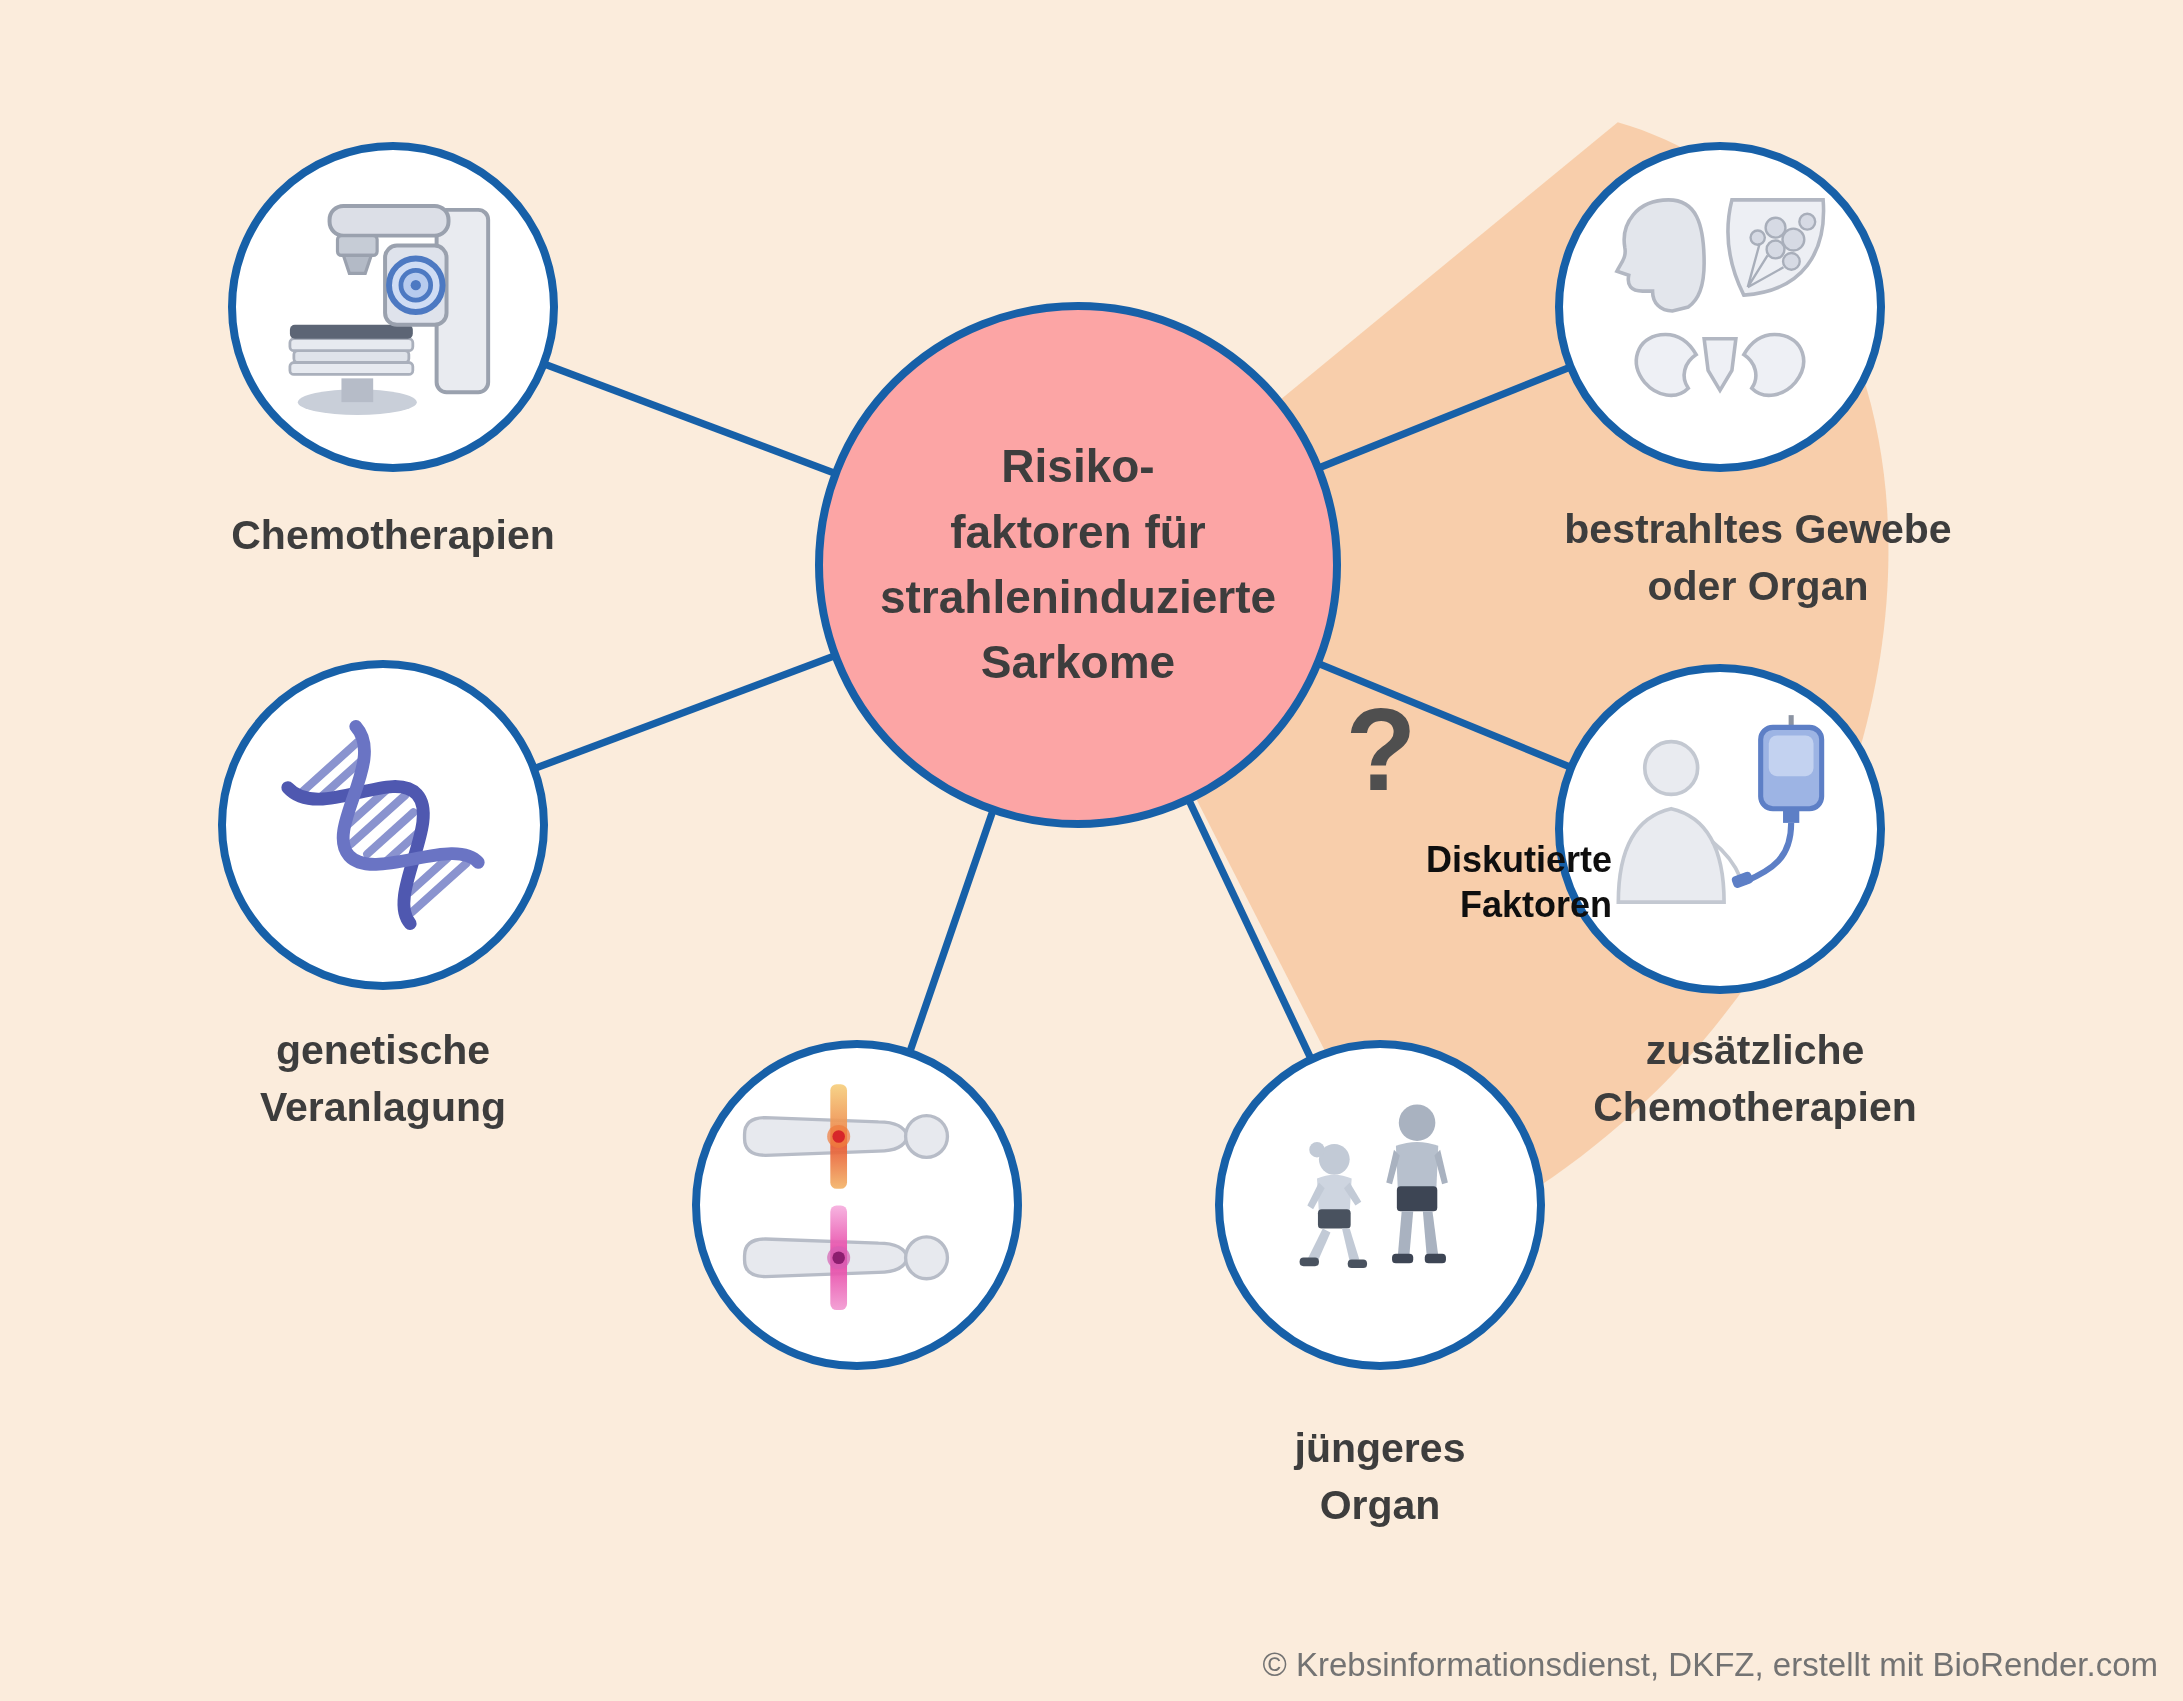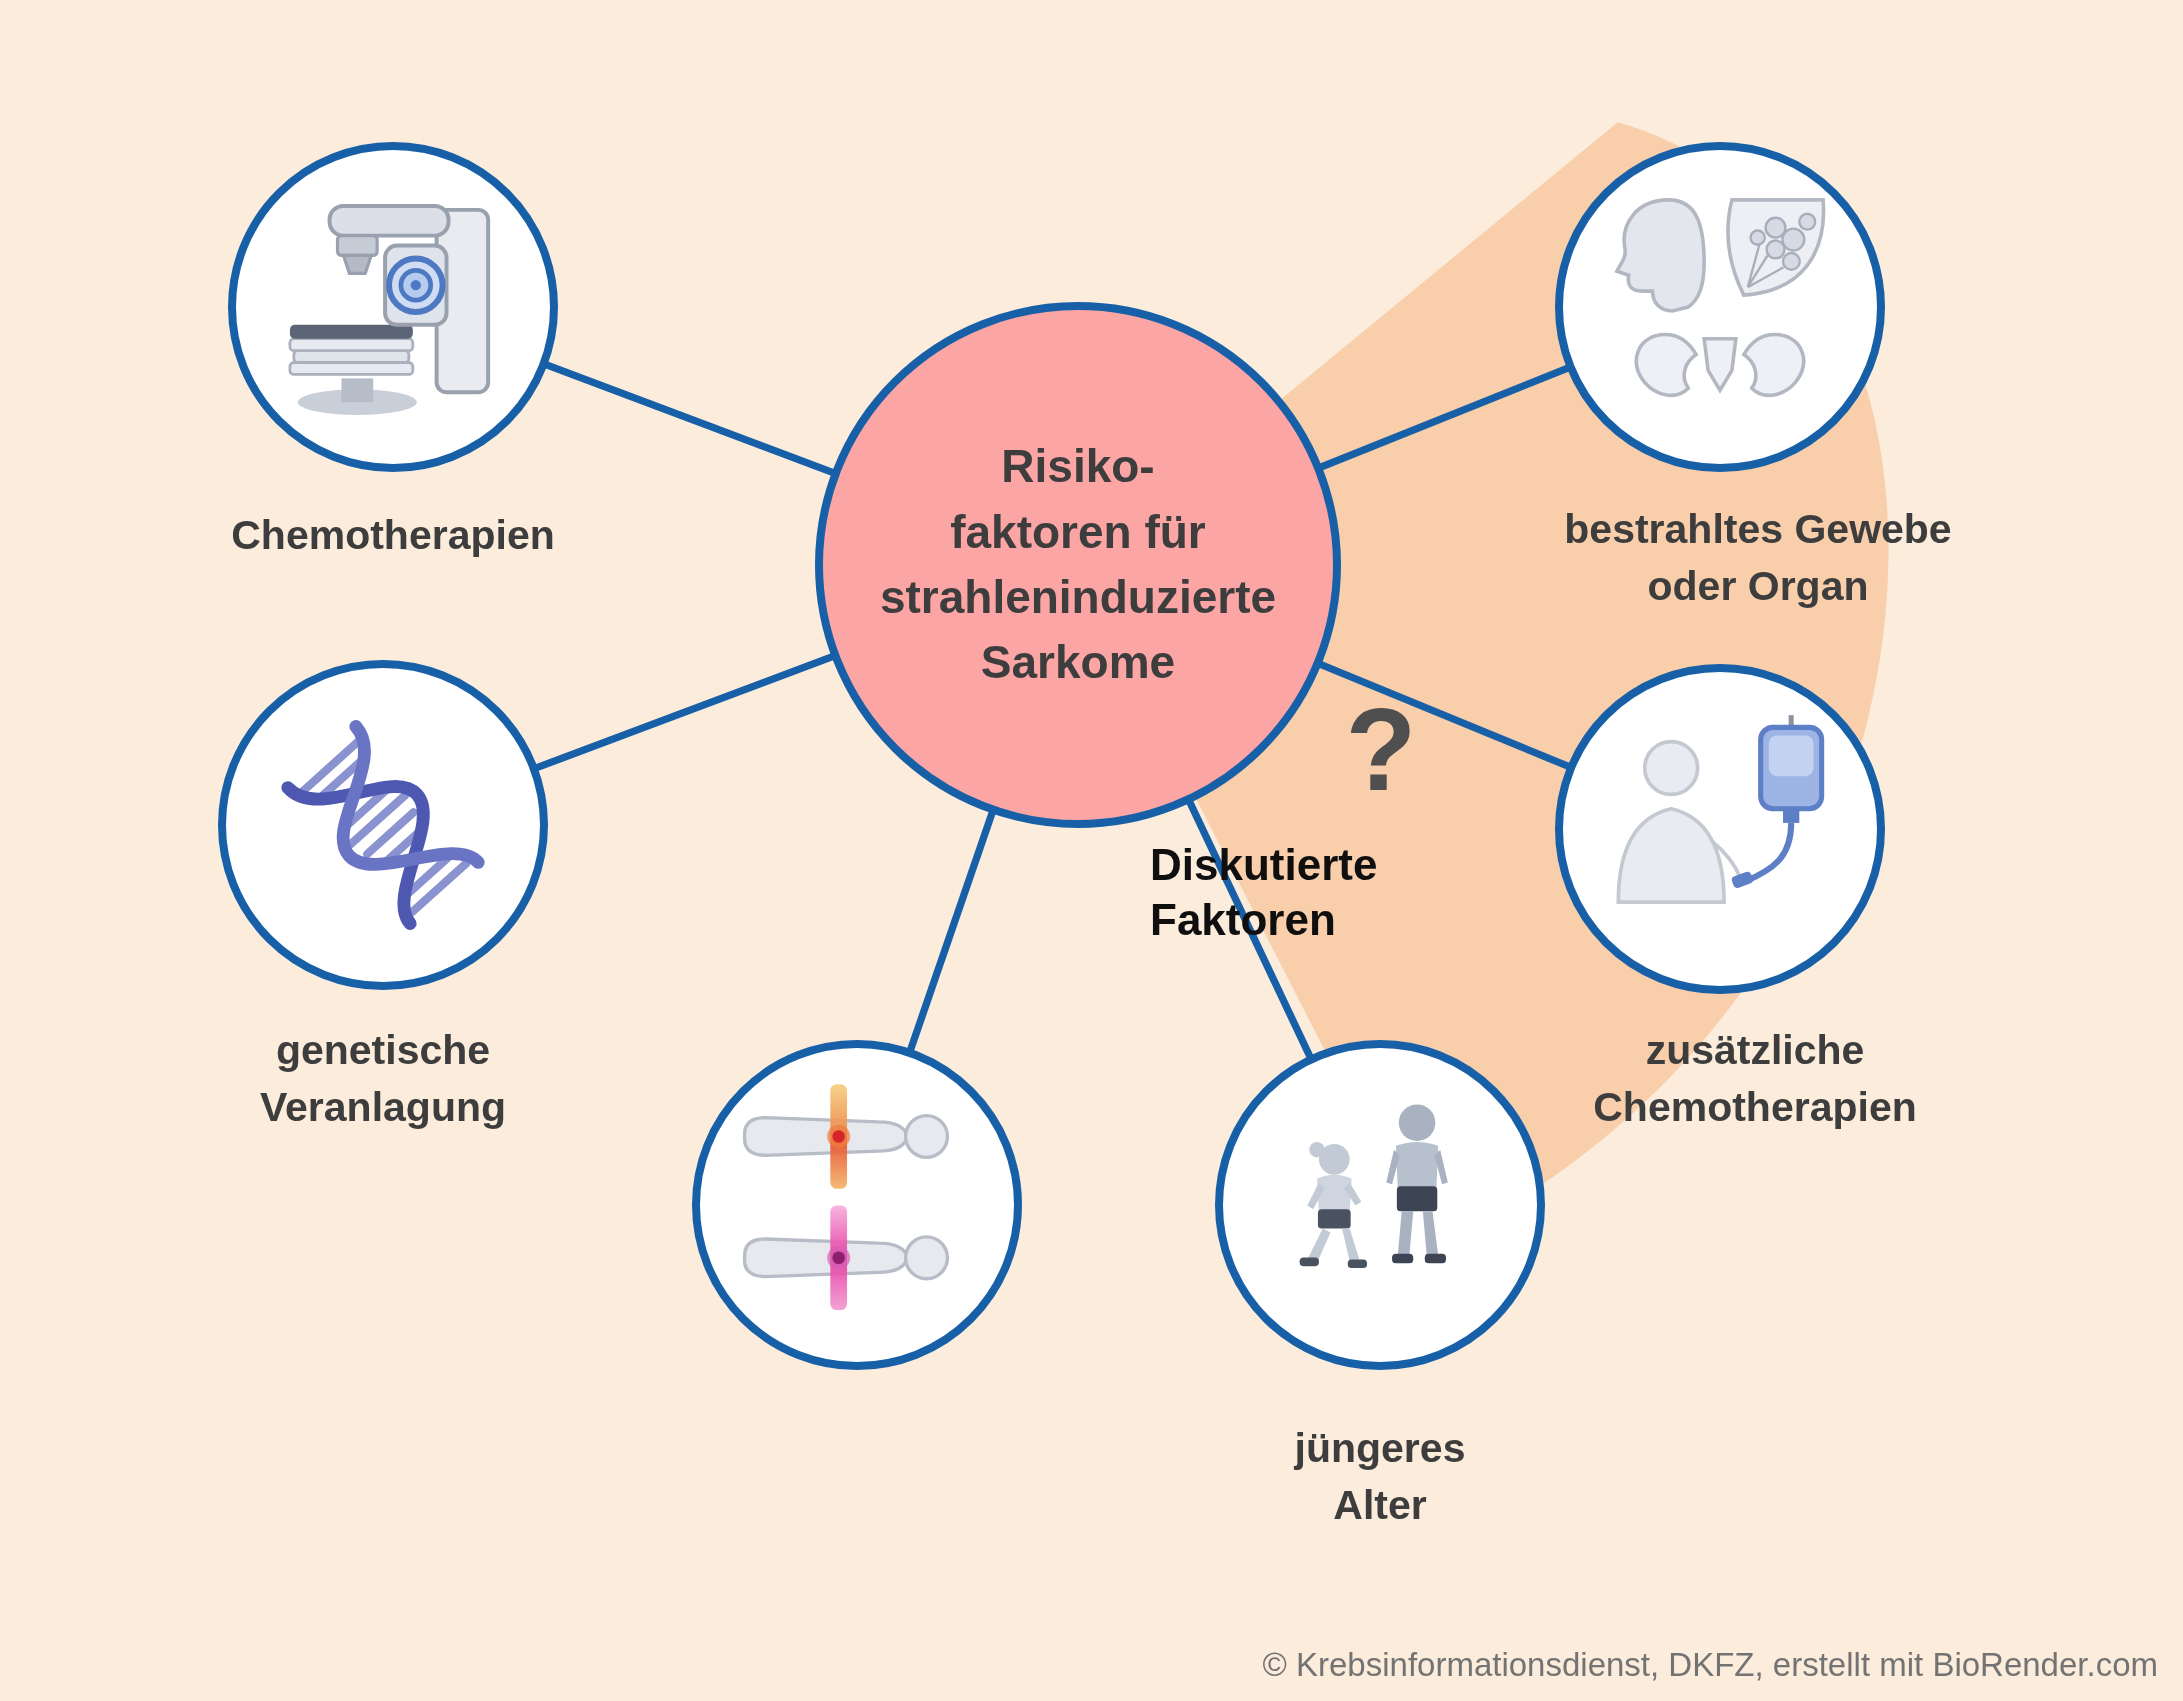--- a/index.html
+++ b/index.html
@@ -42,21 +42,21 @@
   #lbl-technik{left:857px;top:1407px;}
   #lbl-alter{left:1380px;top:1420px;}
   #lbl-chemo{left:1755px;top:1022px;}
   #lbl-gewebe{left:1758px;top:501px;}
   #question-mark{
     position:absolute;left:1381px;top:692px;transform:translateX(-50%);
     font-size:116px;font-weight:bold;color:#4f4f4f;line-height:1;
   }
   #discussed-label{
     position:absolute;left:1381px;top:837px;transform:translateX(-50%);
-    text-align:left;font-size:44px;font-weight:bold;color:#0f0f0f;
+    text-align:right;font-size:36px;font-weight:bold;color:#0f0f0f;
     line-height:1.25;white-space:pre-line;width:462px;
   }
   #footer-credit{
     position:absolute;right:25px;top:1646px;
     font-size:33px;color:#737373;
   }
 </style>
 </head>
 <body>
 
@@ -175,21 +175,21 @@
         <path d="M30 72 L22 88 L27 90 L34 74 Z"></path>
         <path d="M40 72 L44 89 L49 88 L44 72 Z"></path>
         <rect x="18" y="87" width="10" height="4.5" rx="2" fill="#49525f"></rect>
         <rect x="43" y="88" width="10" height="4.5" rx="2" fill="#49525f"></rect>
         <path d="M28 48 L22 60 L25 62 L31 51 Z"></path>
         <path d="M44 48 L50 58 L47 60 L41 51 Z"></path>
       </g>
     </svg>
   </div>
   <div class="node-label" id="lbl-alter">jüngeres
-Alter</div>
+Organ</div>
 
   <div class="node-circle" id="pos-chemo">
     <svg width="244" height="244" viewBox="0 0 120 120" xmlns="http://www.w3.org/2000/svg">
       <circle cx="36" cy="30" r="13" fill="#e9ebf0" stroke="#c3c8d1" stroke-width="1.8"></circle>
       <path d="M10 96 Q10 56 36 50 Q62 56 62 96 Z" fill="#e9ebf0" stroke="#c3c8d1" stroke-width="1.8"></path>
       <path d="M56 66 Q66 74 70 84" fill="none" stroke="#c3c8d1" stroke-width="1.8"></path>
       <path d="M95 4 L95 10" stroke="#8b93a2" stroke-width="2.5"></path>
       <rect x="80" y="10" width="30" height="40" rx="6" fill="#9db4e4" stroke="#5d7fc6" stroke-width="2.5"></rect>
       <rect x="84" y="14" width="22" height="20" rx="4" fill="#c3d2f0"></rect>
       <rect x="91" y="50" width="8" height="7" fill="#5d7fc6"></rect>

